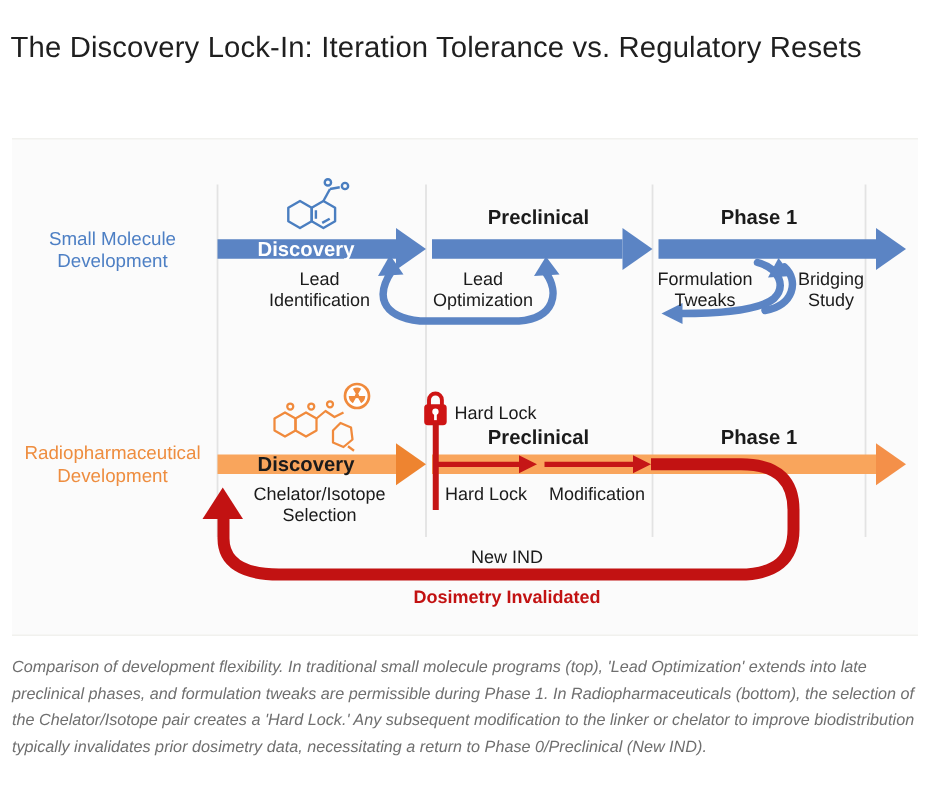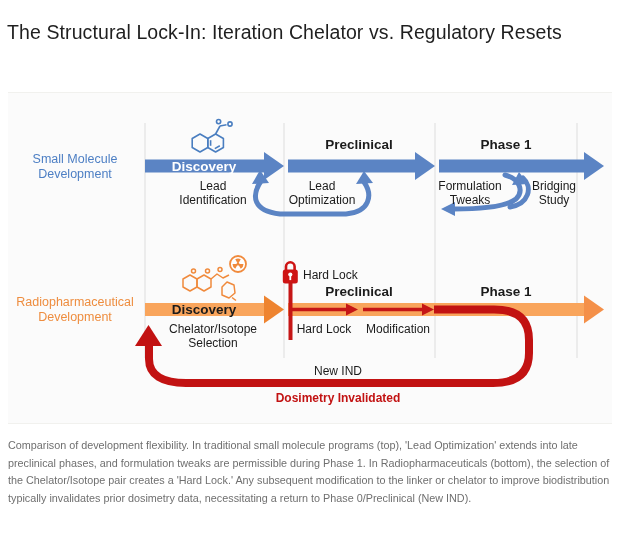--- a/index.html
+++ b/index.html
@@ -12,36 +12,36 @@
     font-size:19.5px;line-height:27px;color:#1f1f1f;font-weight:400;
     letter-spacing:.1px;
   }
   .figure{
     position:absolute;left:8px;top:92px;width:604px;height:330px;
     background:#fbfbfb;border-top:1px solid #f1f1ee;border-bottom:1px solid #f1f1ee;
   }
   .figure svg{display:block;}
   .caption{
     position:absolute;left:8px;top:437px;width:604px;
-    font-size:10.8px;line-height:17.6px;color:#6f6f6f;font-weight:400;
+    font-size:10.8px;line-height:17.6px;color:#6f6f6f;font-weight:400;font-style:italic;
   }
   
   text{font-family:"Liberation Sans",sans-serif;}
   .t-phase{font-size:13.5px;font-weight:700;fill:#1b1b1b;}
   .t-sub{font-size:12px;fill:#1b1b1b;}
   .t-onbar-white{font-size:13.5px;font-weight:700;fill:#ffffff;}
   .t-onbar-black{font-size:13.5px;font-weight:700;fill:#1b1b1b;}
   .t-rowlabel-blue{font-size:12.5px;font-weight:500;fill:#4d7fc4;}
   .t-rowlabel-orange{font-size:12.5px;font-weight:500;fill:#ee8d3f;}
   .t-red{font-size:12px;font-weight:700;fill:#c21212;}
 </style>
 </head>
 <body>
 
-<div class="title">The Structural Lock-In: Iteration Chelator vs. Regulatory Resets</div>
+<div class="title">The Discovery Lock-In: Iteration Tolerance vs. Regulatory Resets</div>
 
 <div class="figure">
 <svg width="604" height="330" viewBox="0 0 604 330" xmlns="http://www.w3.org/2000/svg">
 
   <g stroke="#e3e3e3" stroke-width="1.2">
     <line x1="137" y1="30" x2="137" y2="265"></line>
     <line x1="276" y1="30" x2="276" y2="265"></line>
     <line x1="427" y1="30" x2="427" y2="265"></line>
     <line x1="569" y1="30" x2="569" y2="265"></line>
   </g>

